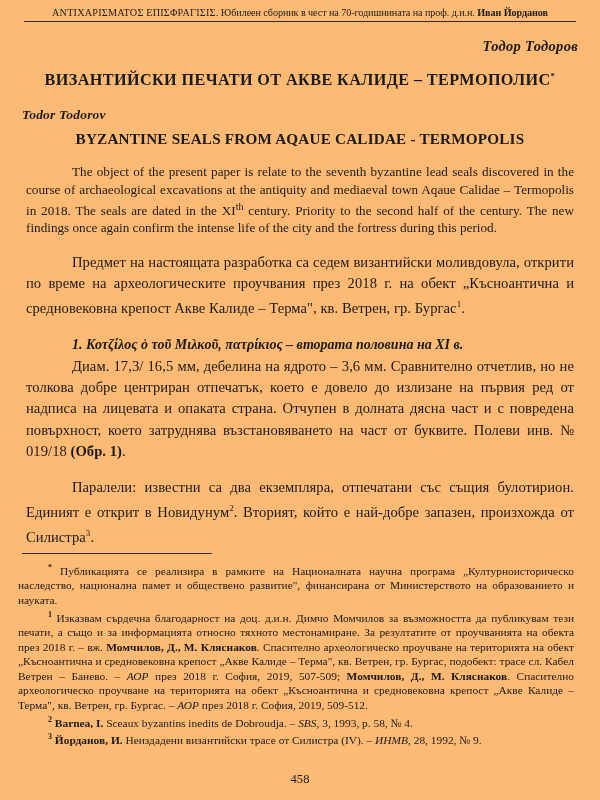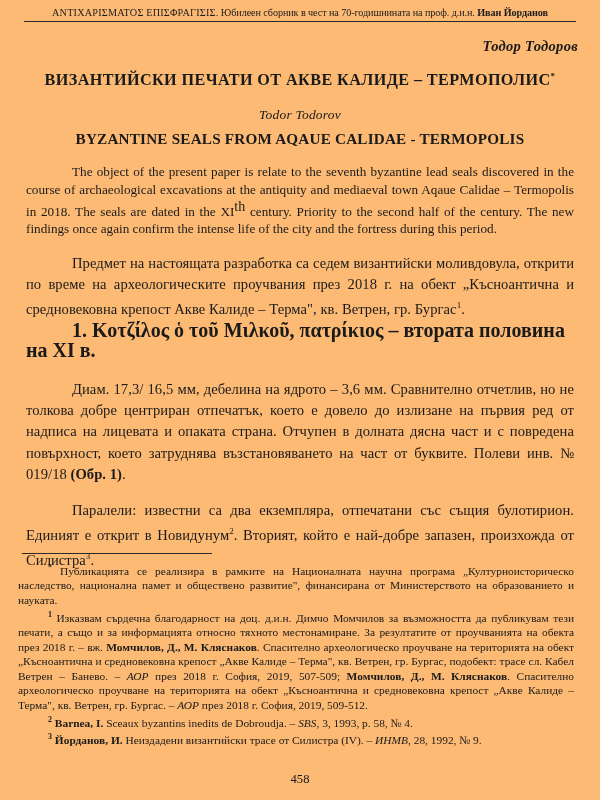--- a/index.html
+++ b/index.html
@@ -58,23 +58,23 @@
     margin-top: 16px;
     letter-spacing: 0.4px;
     white-space: nowrap;
   }
   .title-bg sup {
     font-size: 9px;
     vertical-align: super;
     font-weight: 700;
   }
   .author-en {
-    text-align: center;
+    text-align: left;
     font-style: italic;
-    font-weight: 400;
+    font-weight: 700;
     font-size: 13.5px;
     margin-top: 17px;
     letter-spacing: 0.2px;
   }
   .title-en {
     text-align: center;
     font-weight: 700;
     font-size: 15.2px;
     margin-top: 7px;
     letter-spacing: 0.2px;
@@ -83,43 +83,45 @@
 
   
   .abstract {
     margin-top: 15px;
     font-size: 13.2px;
     line-height: 17.2px;
     text-align: justify;
     text-indent: 46px;
     padding: 0 4px;
   }
-  .abstract sup { font-size: 14px; vertical-align: super; }
+  .abstract sup { font-size: 10px; vertical-align: super; }
 
   .para {
     margin-top: 15px;
     font-size: 14.6px;
     line-height: 21.2px;
     text-align: justify;
     text-indent: 46px;
     padding: 0 4px;
     letter-spacing: 0.05px;
   }
   .para sup { font-size: 9px; vertical-align: super; }
   .para b { font-weight: 700; }
 
   .section-head {
-    font-size: 20px;
+    margin-top: 16px;
+    font-size: 14px;
     line-height: 20px;
     font-weight: 700;
     text-indent: 46px;
     padding: 0 4px;
-  }
-
-  .para-tight { margin-top: 19px; }
+    font-style: italic;
+  }
+
+  .para-tight { margin-top: 1px; }
 
   
   .fn-zone {
     position: absolute;
     left: 14px;
     right: 22px;
     top: 553px;
   }
   .rule-fn {
     border: none;

